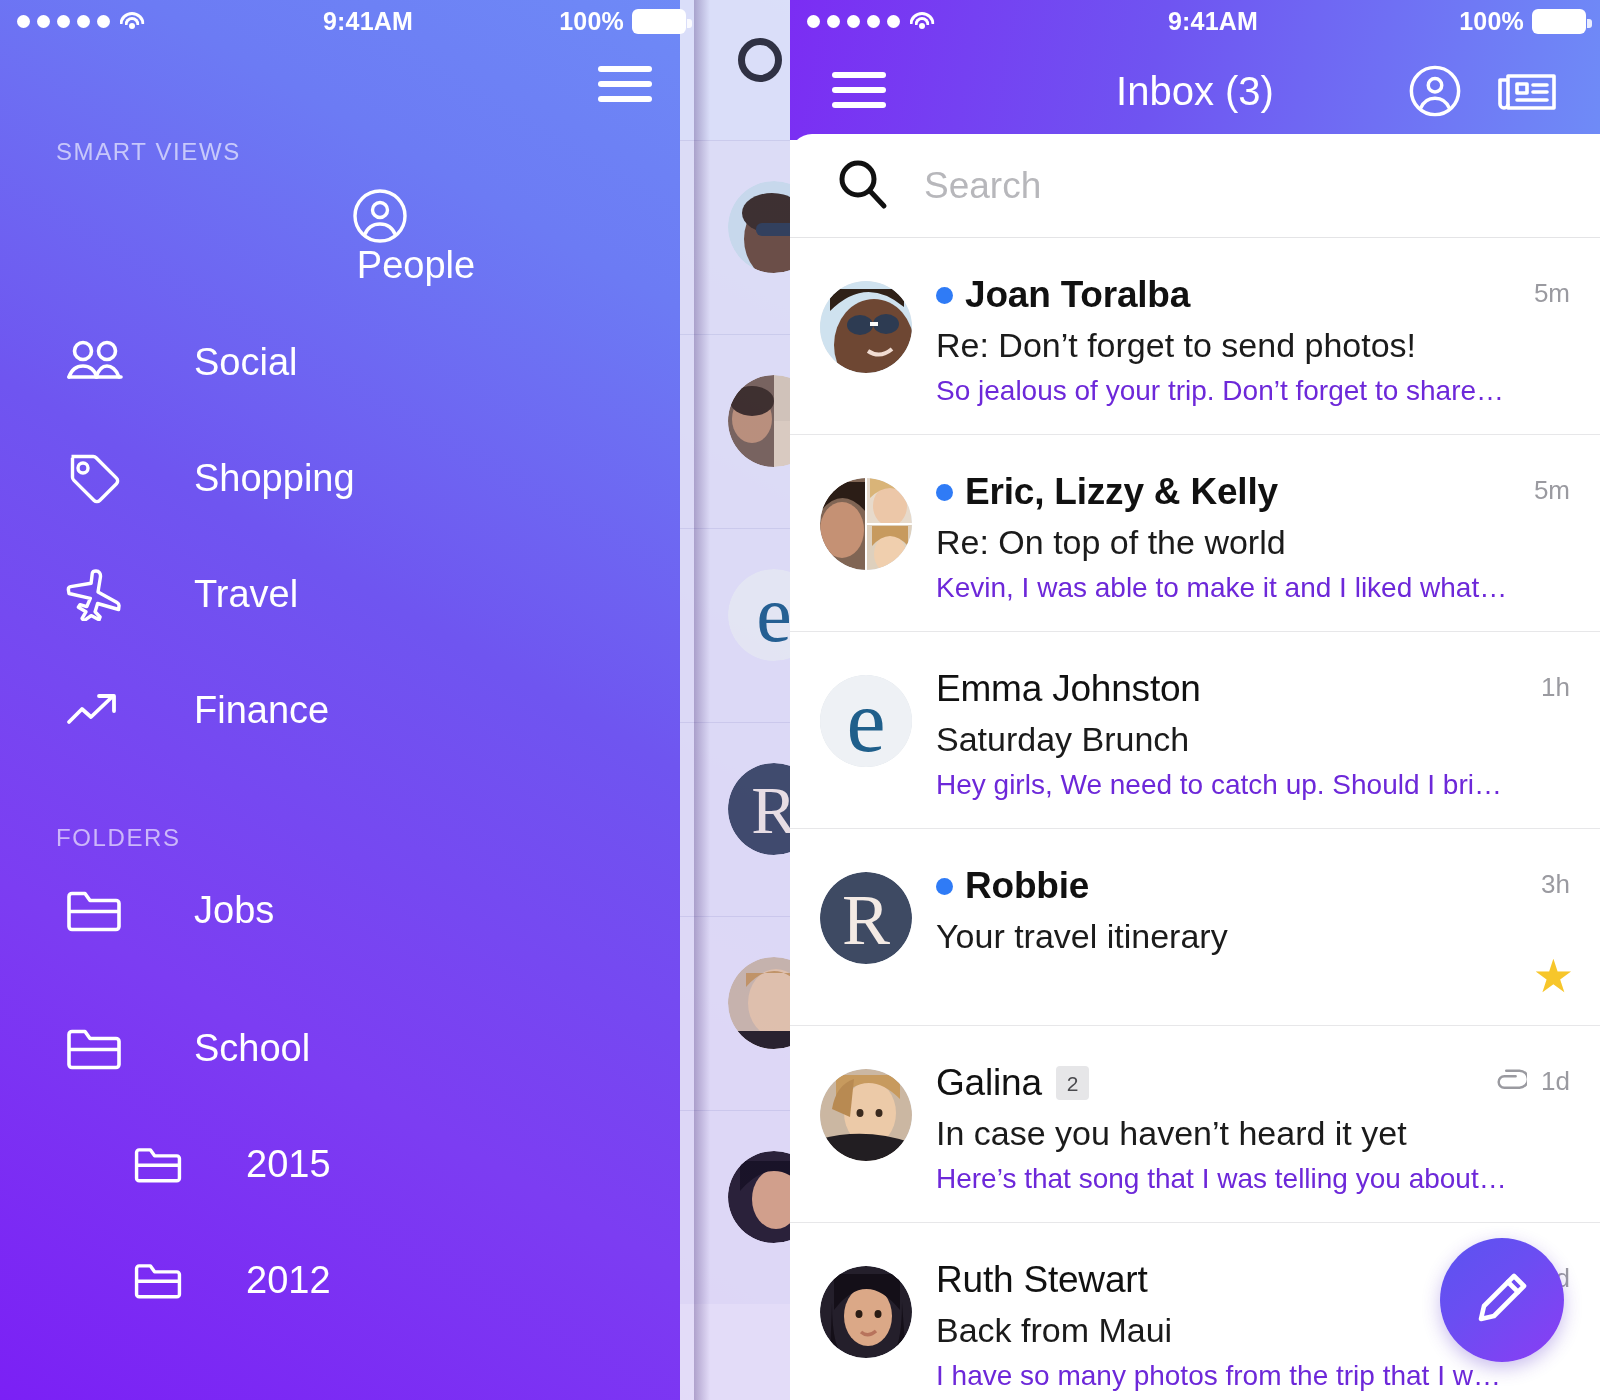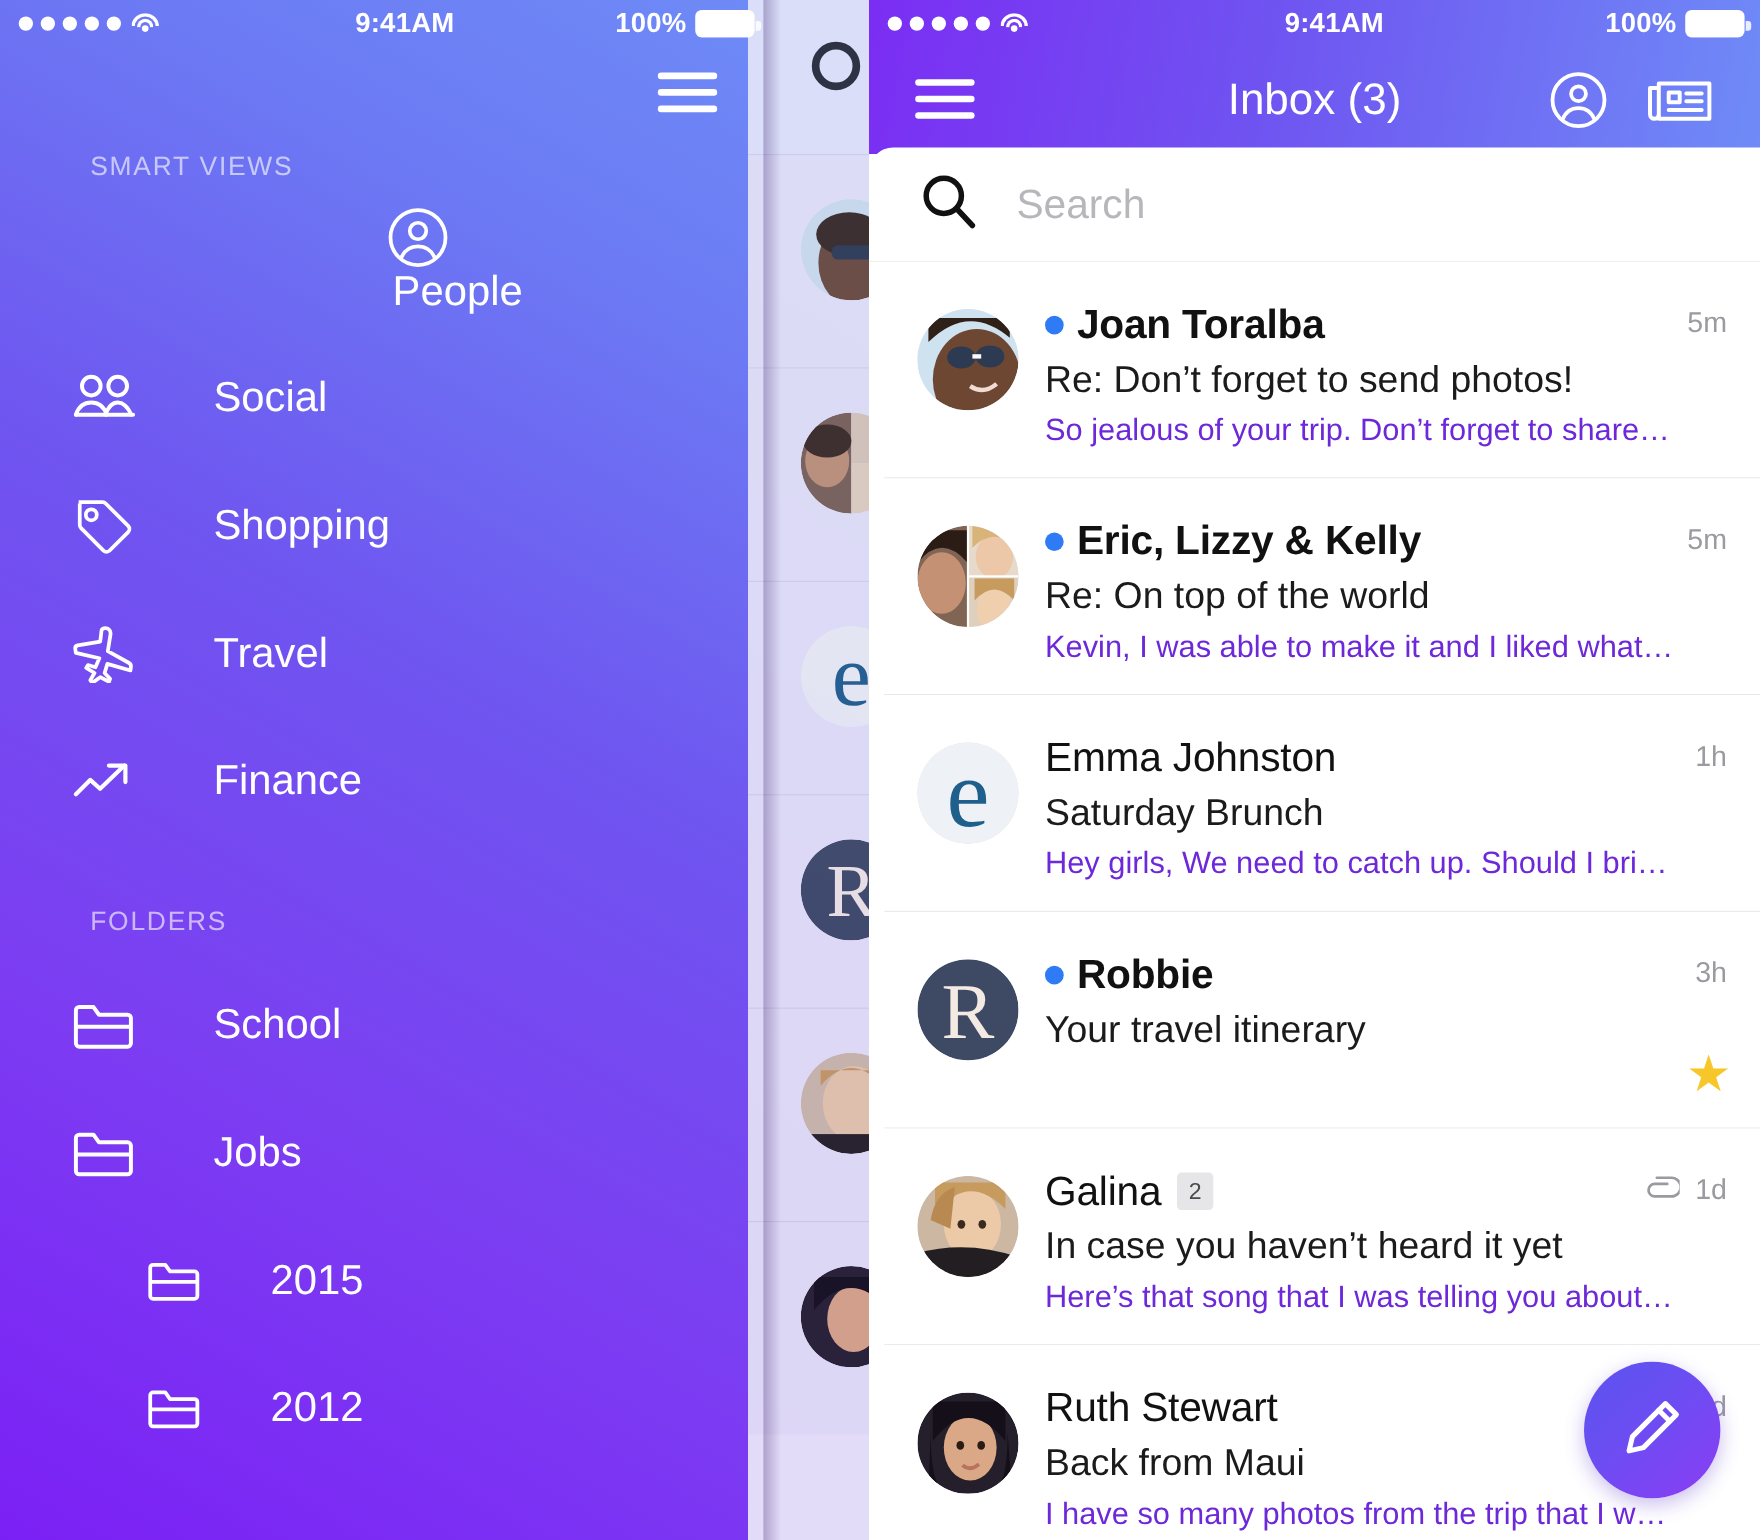--- a/index.html
+++ b/index.html
@@ -82,21 +82,21 @@
     width: 54px; height: 38px; z-index: 6; cursor: pointer;
   }
   .hamburger-left i, .hamburger-right i {
     display: block; height: 6px; background: #fff; border-radius: 3px; margin-bottom: 9px;
   }
   .hamburger-left i:last-child, .hamburger-right i:last-child { margin-bottom: 0; }
 
   .section-title {
     color: rgba(255,255,255,.62);
     font-size: 24px; letter-spacing: 1.6px;
-    padding-left: 82px;
+    padding-left: 56px;
   }
   .nav-item {
     display: flex; align-items: center;
     height: 116px;
     padding-left: 66px;
     cursor: pointer;
   }
   .nav-icon {
     width: 62px; height: 56px;
     display: flex; align-items: center; justify-content: flex-start;
@@ -158,21 +158,20 @@
 
   .mail-list { position: relative; }
   .mail-row {
     position: relative;
     display: flex;
     height: 197px;
     padding: 0 0 0 30px;
     border-bottom: 1px solid #e7e7e9;
     cursor: pointer;
     background: #fff;
-    margin-left: 14px;
   }
   .avatar {
     width: 92px; height: 92px; border-radius: 50%;
     margin-top: 43px; flex: 0 0 auto;
     overflow: hidden; position: relative;
     background: #dfe4ea;
   }
   .avatar svg { display: block; width: 92px; height: 92px; }
   .mail-body { flex: 1; padding: 36px 0 0 24px; min-width: 0; position: relative; }
   .mail-line1 { display: flex; align-items: center; }
@@ -388,38 +387,38 @@
               <path d="M33 9h15v15"></path>
             </svg>
           </span>
           <span class="nav-label">Finance</span>
         </div>
       </div>
 
       <div style="margin-top:56px;">
         <div class="section-title">FOLDERS</div>
 
-        <div class="nav-item" style="margin-top:22px;">
+        <div class="nav-item">
           <span class="nav-icon">
             <svg width="56" height="46" viewBox="0 0 56 46" fill="none" stroke="#fff" stroke-width="3.6" stroke-linejoin="round">
               <path d="M3 9.5a3 3 0 0 1 3-3h13l5 7h26a3 3 0 0 1 3 3v23a3 3 0 0 1-3 3H6a3 3 0 0 1-3-3z"></path>
               <path d="M3 24.5h50"></path>
             </svg>
           </span>
-          <span class="nav-label">School</span>
-        </div>
-
-        <div class="nav-item">
+          <span class="nav-label">Jobs</span>
+        </div>
+
+        <div class="nav-item" style="margin-top:22px;">
           <span class="nav-icon">
             <svg width="56" height="46" viewBox="0 0 56 46" fill="none" stroke="#fff" stroke-width="3.6" stroke-linejoin="round">
               <path d="M3 9.5a3 3 0 0 1 3-3h13l5 7h26a3 3 0 0 1 3 3v23a3 3 0 0 1-3 3H6a3 3 0 0 1-3-3z"></path>
               <path d="M3 24.5h50"></path>
             </svg>
           </span>
-          <span class="nav-label">Jobs</span>
+          <span class="nav-label">School</span>
         </div>
 
         <div class="nav-item indent">
           <span class="nav-icon">
             <svg width="48" height="40" viewBox="0 0 56 46" fill="none" stroke="#fff" stroke-width="4" stroke-linejoin="round">
               <path d="M3 9.5a3 3 0 0 1 3-3h13l5 7h26a3 3 0 0 1 3 3v23a3 3 0 0 1-3 3H6a3 3 0 0 1-3-3z"></path>
               <path d="M3 24.5h50"></path>
             </svg>
           </span>
           <span class="nav-label">2015</span>

